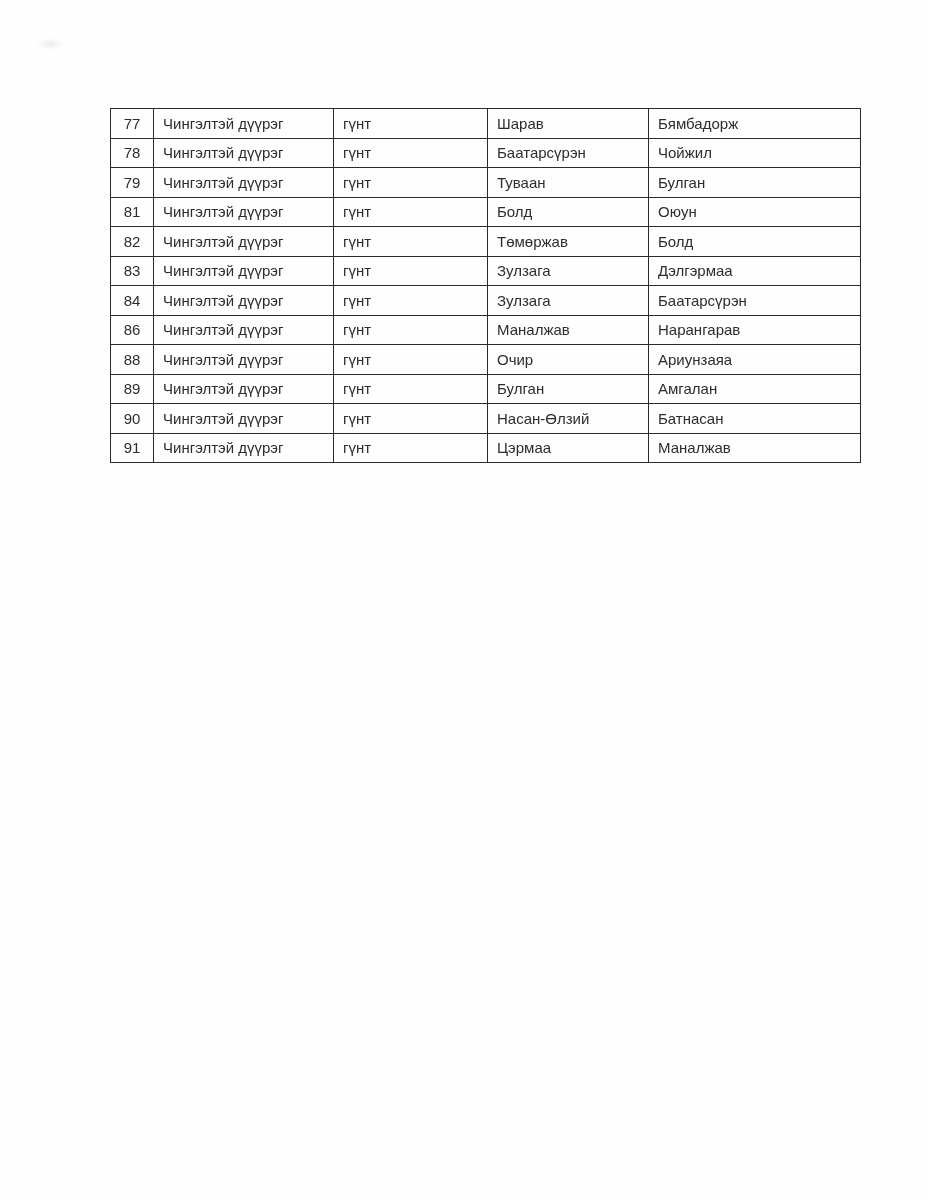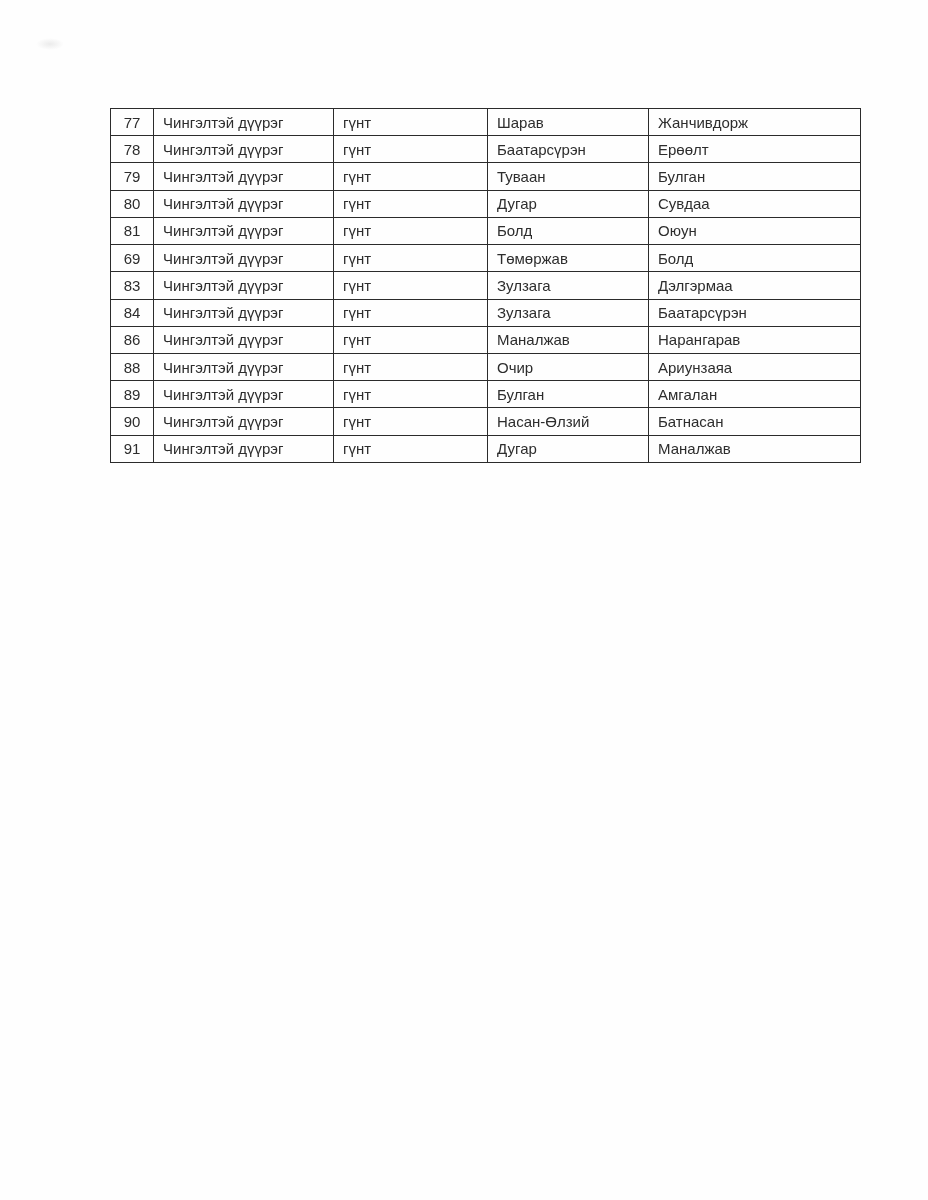--- a/index.html
+++ b/index.html
@@ -71,52 +71,45 @@
       <col class="c-settle">
       <col class="c-surname">
       <col class="c-given">
     </colgroup>
     <tbody>
         <tr>
           <td class="col-number">77</td>
           <td class="col-district">Чингэлтэй дүүрэг</td>
           <td class="col-settlement">гүнт</td>
           <td class="col-surname">Шарав</td>
-          <td class="col-given-name">Жанчивдорж</td>
+          <td class="col-given-name">Бямбадорж</td>
         </tr>
         <tr>
           <td class="col-number">78</td>
           <td class="col-district">Чингэлтэй дүүрэг</td>
           <td class="col-settlement">гүнт</td>
           <td class="col-surname">Баатарсүрэн</td>
-          <td class="col-given-name">Ерөөлт</td>
+          <td class="col-given-name">Чойжил</td>
         </tr>
         <tr>
           <td class="col-number">79</td>
           <td class="col-district">Чингэлтэй дүүрэг</td>
           <td class="col-settlement">гүнт</td>
           <td class="col-surname">Туваан</td>
           <td class="col-given-name">Булган</td>
         </tr>
         <tr>
-          <td class="col-number">80</td>
-          <td class="col-district">Чингэлтэй дүүрэг</td>
-          <td class="col-settlement">гүнт</td>
-          <td class="col-surname">Дугар</td>
-          <td class="col-given-name">Сувдаа</td>
-        </tr>
-        <tr>
           <td class="col-number">81</td>
           <td class="col-district">Чингэлтэй дүүрэг</td>
           <td class="col-settlement">гүнт</td>
           <td class="col-surname">Болд</td>
           <td class="col-given-name">Оюун</td>
         </tr>
         <tr>
-          <td class="col-number">69</td>
+          <td class="col-number">82</td>
           <td class="col-district">Чингэлтэй дүүрэг</td>
           <td class="col-settlement">гүнт</td>
           <td class="col-surname">Төмөржав</td>
           <td class="col-given-name">Болд</td>
         </tr>
         <tr>
           <td class="col-number">83</td>
           <td class="col-district">Чингэлтэй дүүрэг</td>
           <td class="col-settlement">гүнт</td>
           <td class="col-surname">Зулзага</td>
@@ -154,18 +147,18 @@
           <td class="col-number">90</td>
           <td class="col-district">Чингэлтэй дүүрэг</td>
           <td class="col-settlement">гүнт</td>
           <td class="col-surname">Насан-Өлзий</td>
           <td class="col-given-name">Батнасан</td>
         </tr>
         <tr>
           <td class="col-number">91</td>
           <td class="col-district">Чингэлтэй дүүрэг</td>
           <td class="col-settlement">гүнт</td>
-          <td class="col-surname">Дугар</td>
+          <td class="col-surname">Цэрмаа</td>
           <td class="col-given-name">Маналжав</td>
         </tr>
       </tbody>
   </table>
 </div>
 
 </body></html>

